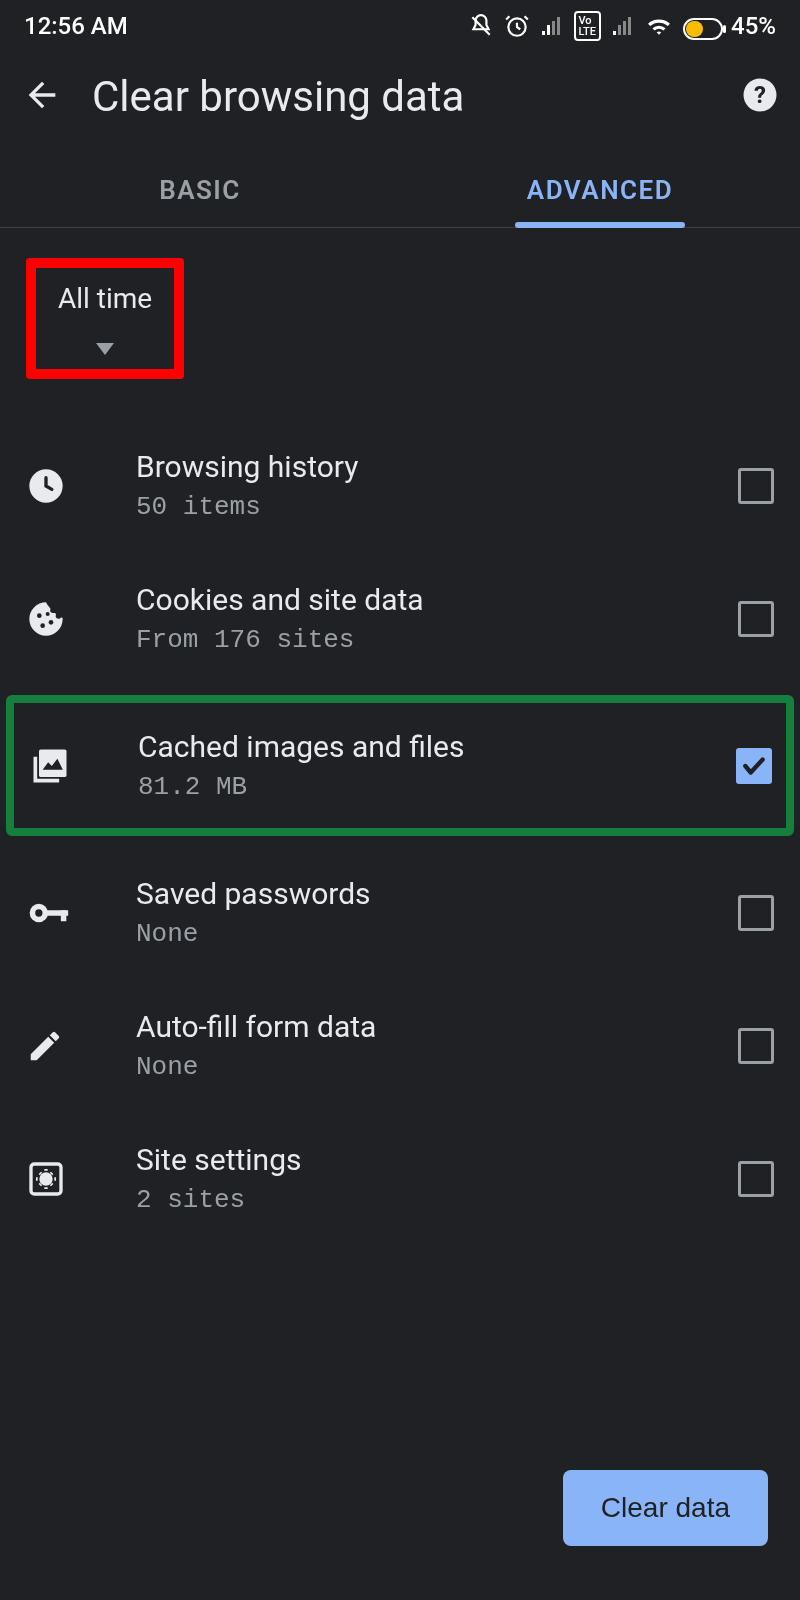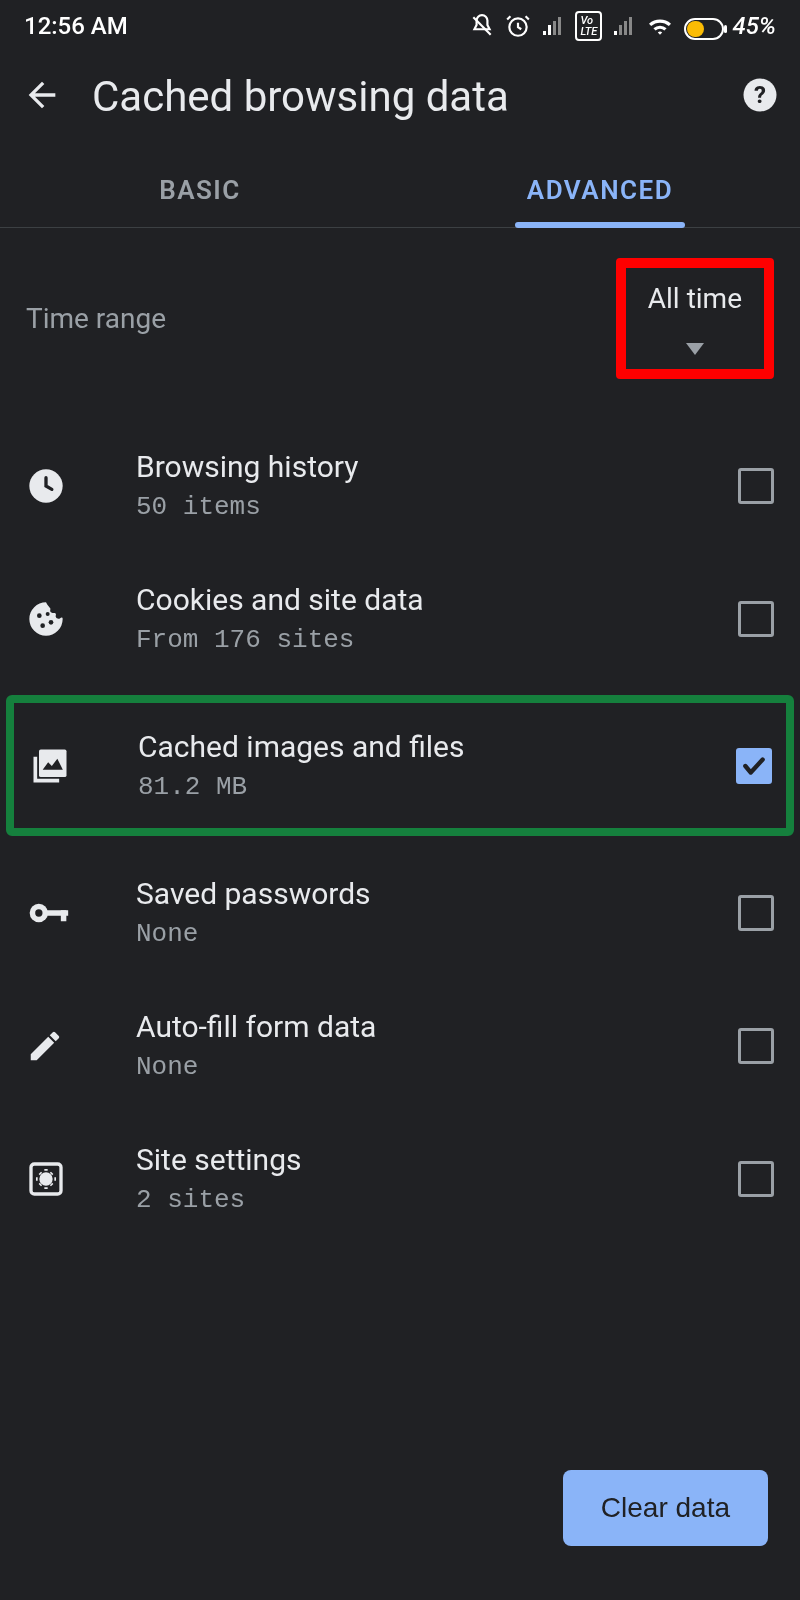--- a/index.html
+++ b/index.html
@@ -15,21 +15,21 @@
   .status-bar {
     height: 52px;
     display: flex;
     align-items: center;
     justify-content: space-between;
     padding: 0 24px;
     font-size: 24px;
     font-weight: 500;
     color: #fff;
   }
-  .status-right { display: flex; align-items: center; gap: 10px; font-style: italic; }
+  .status-right { display: flex; align-items: center; gap: 10px; }
   .status-right svg { display: block; }
   .battery-pill {
     display: inline-flex; align-items: flex-end; gap: 4px;
   }
   .app-bar {
     display: flex;
     align-items: center;
     padding: 20px 22px 32px 22px;
     gap: 30px;
   }
@@ -171,36 +171,35 @@
     </span>
   </div>
 </div>
 
 <div class="app-bar">
   <span>
     <svg width="40" height="40" viewBox="0 0 24 24" fill="#e8eaed">
         <path d="M20 11H7.8l5.6-5.6L12 4l-8 8 8 8 1.4-1.4L7.8 13H20z"></path>
       </svg>
   </span>
-  <div class="app-title">Cached browsing data</div>
+  <div class="app-title">Clear browsing data</div>
   <span>
     <svg width="36" height="36" viewBox="0 0 24 24" fill="#e8eaed">
         <circle cx="12" cy="12" r="11"></circle>
         <text x="12" y="17" text-anchor="middle" font-size="16" font-weight="bold" fill="#202124">?</text>
       </svg>
   </span>
 </div>
 
 <div class="tabs">
   <div class="tab">BASIC</div>
   <div class="tab active">ADVANCED</div>
 </div>
 
 <div class="time-range-row">
-  <div class="time-range-label">Time range</div>
   <div class="time-range-select highlight-red">
     <span>All time</span>
     <svg width="18" height="12" viewBox="0 0 18 12" fill="#9aa0a6">
         <path d="M0 0h18L9 12z"></path>
       </svg>
   </div>
 </div>
 
 <div class="list">
 

